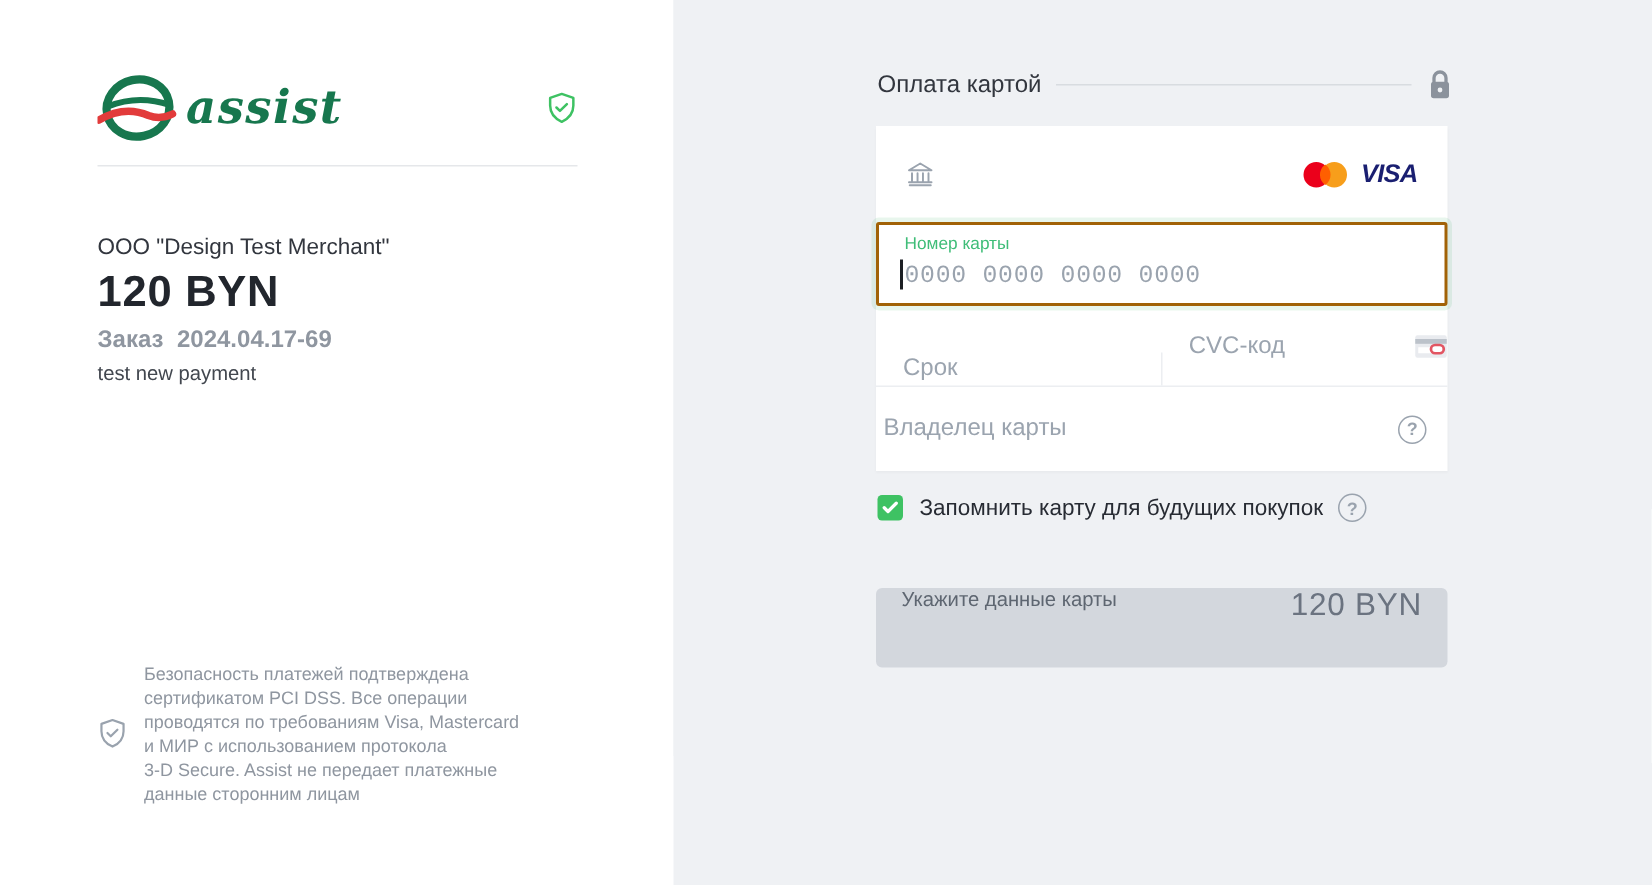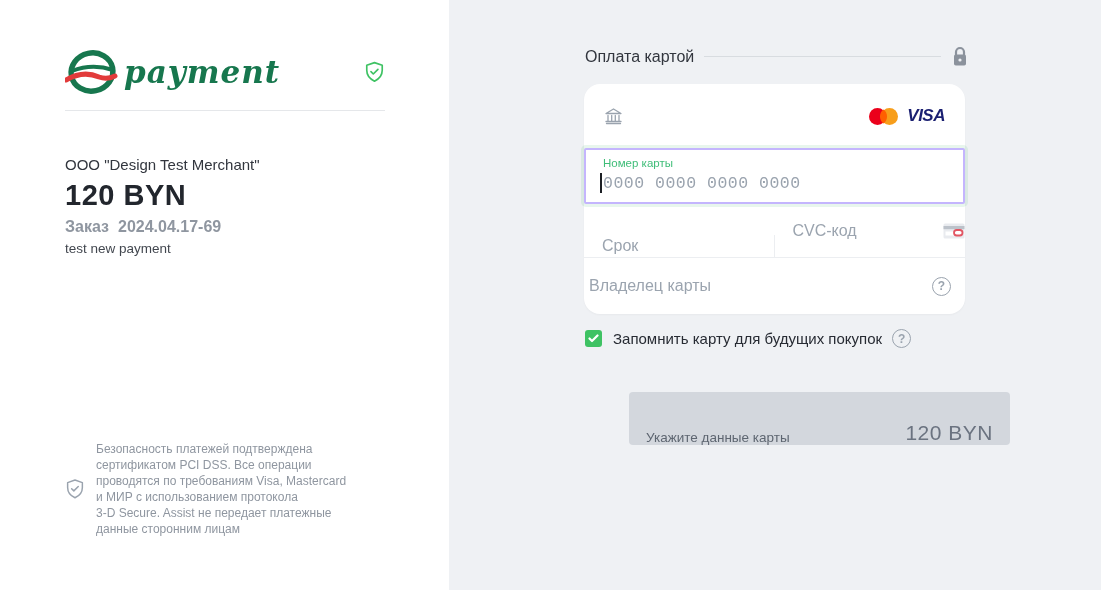--- a/index.html
+++ b/index.html
@@ -18,26 +18,26 @@
   .order-comment { position:absolute; left:65px; top:241px; font-size:13.5px; color:#42474f; }
   .security { position:absolute; left:65px; top:441px; width:310px; display:flex; align-items:center; gap:11px; }
   .security-text { font-size:12px; line-height:16px; color:#8f96a0; white-space:pre-line; }
 
   
   .right-panel { position:absolute; left:449px; top:0; width:652px; height:504px; background:#eff1f4; }
   .pay-header { position:absolute; left:136px; top:46px; width:384px; display:flex; align-items:center; }
   .pay-title { font-size:16px; color:#32363e; white-space:nowrap; }
   .pay-header-line { flex:1; height:1px; background:#d8dce0; margin:0 10px; }
 
-  .card-box { position:absolute; left:135px; top:84px; width:381px; height:230px; background:#ffffff; border-radius:16px; box-shadow:0 1px 2px rgba(40,50,60,0.04); }
+  .card-box { position:absolute; left:135px; top:84px; width:381px; height:230px; background:#ffffff; border-radius:0; box-shadow:0 1px 2px rgba(40,50,60,0.04); }
   .card-icons-row { height:64px; display:flex; align-items:center; justify-content:space-between; padding:0 20px; }
   .brand-logos { display:flex; align-items:center; gap:8px; }
   .visa-text { font-size:17px; font-weight:700; font-style:italic; color:#1a1f71; letter-spacing:-0.5px; }
 
-  .number-field { position:relative; height:56px; border:2px solid #c4b5fd; border-radius:2px; background:#fff; box-shadow:0 0 0 3px rgba(62,180,110,0.12); }
+  .number-field { position:relative; height:56px; border:2px solid #a16207; border-radius:2px; background:#fff; box-shadow:0 0 0 3px rgba(62,180,110,0.12); }
   .number-label { position:absolute; left:17px; top:7px; font-size:11.5px; color:#3fbd78; }
   .number-input { position:absolute; left:17px; top:24px; width:330px; border:none; outline:none; background:transparent; font-family:"Liberation Mono","DejaVu Sans Mono",monospace; font-size:16.5px; color:#2a2e36; letter-spacing:0.5px; }
   .number-input::placeholder { color:#9aa3ae; opacity:1; }
   .caret { position:absolute; left:14px; top:23px; width:1.5px; height:20px; background:#1c1f24; }
 
   .row-split { height:54px; display:flex; border-bottom:1px solid #eceef1; }
   .cell { position:relative; display:flex; align-items:center; }
   .cell-expiry { width:50%; border-right:1px solid #eceef1; padding-left:18px;margin-top:31px; }
   .cell-cvc { width:50%; padding-left:18px; padding-right:0; justify-content:space-between; }
   .plain-input { border:none; outline:none; background:transparent; font-size:16px; color:#2a2e36; width:100%; font-family:"Liberation Sans",sans-serif; }
@@ -45,41 +45,41 @@
 
   .row-holder { height:56px; display:flex; align-items:center; padding:0 14px 0 5px; justify-content:space-between; }
 
   .q-icon { width:19px; height:19px; border:1.5px solid #9aa3ae; border-radius:50%; color:#9aa3ae; font-size:12px; font-weight:700; display:flex; align-items:center; justify-content:center; flex:0 0 auto; }
 
   .remember-row { position:absolute; left:136px; top:329px; display:flex; align-items:center; }
   .checkbox { width:17px; height:17px; background:#3ec263; border-radius:3px; display:flex; align-items:center; justify-content:center; flex:0 0 auto; }
   .remember-label { font-size:15px; color:#272b33; margin-left:11px; }
   .remember-row .q-icon { margin-left:10px; }
 
-  .submit-btn { position:absolute; left:135px; top:392px; width:381px; height:53px; background:#d3d7dd; border:none; border-radius:4px; display:flex; align-items:flex-end; justify-content:space-between; padding:0 17px; cursor:default;margin-left:45px; }
+  .submit-btn { position:absolute; left:135px; top:392px; width:381px; height:53px; background:#d3d7dd; border:none; border-radius:4px; display:flex; align-items:flex-start; justify-content:space-between; padding:0 17px; cursor:default; }
   .submit-label { font-size:13.5px; color:#5e6671; }
   .submit-amount { font-size:21px; color:#6b7380; letter-spacing:0.5px; }
 </style>
 </head>
 <body>
 
 <div class="page">
 
   <div class="left-panel">
 
     <div class="brand-row">
       <div class="logo">
         <svg width="56" height="50" viewBox="0 0 56 50">
           <g fill="none" stroke="#17774e">
             <ellipse cx="27" cy="25" rx="21" ry="19" stroke-width="5.5" transform="rotate(-12 27 25)"></ellipse>
             <path d="M7 24 Q 27 16 48 23" stroke-width="4"></path>
           </g>
           <path d="M1 33 Q 18 23 34 30 Q 42 33 50 29" fill="none" stroke="#e23b3b" stroke-width="5" stroke-linecap="round"></path>
         </svg>
-        <span class="logo-text">payment</span>
+        <span class="logo-text">assist</span>
       </div>
       <svg width="21" height="22" viewBox="0 0 19 19">
         <path d="M9.5 1 L16.5 3.4 V8 C16.5 13 13 16.2 9.5 17.8 C6 16.2 2.5 13 2.5 8 V3.4 Z" fill="none" stroke="#3ec263" stroke-width="1.5" stroke-linejoin="round"></path>
         <path d="M6.3 9.2 l2.1 2.1 l4.2 -4.2" fill="none" stroke="#3ec263" stroke-width="1.5" stroke-linecap="round" stroke-linejoin="round"></path>
       </svg>
     </div>
 
     <div class="left-divider"></div>
 
     <div class="merchant-name">ООО "Design Test Merchant"</div>

